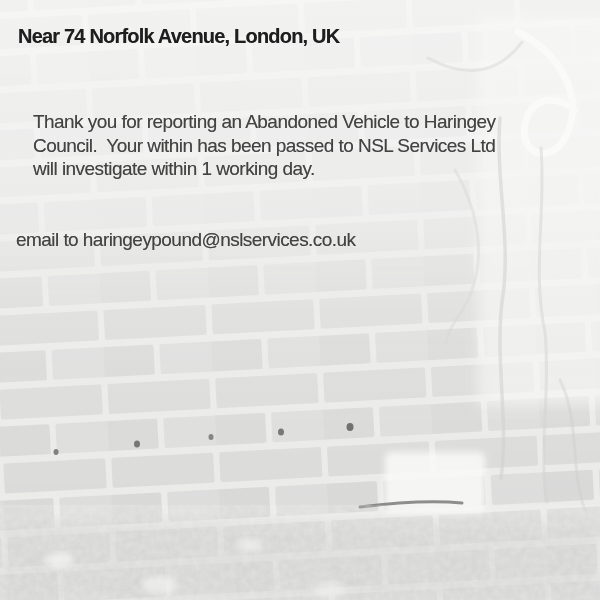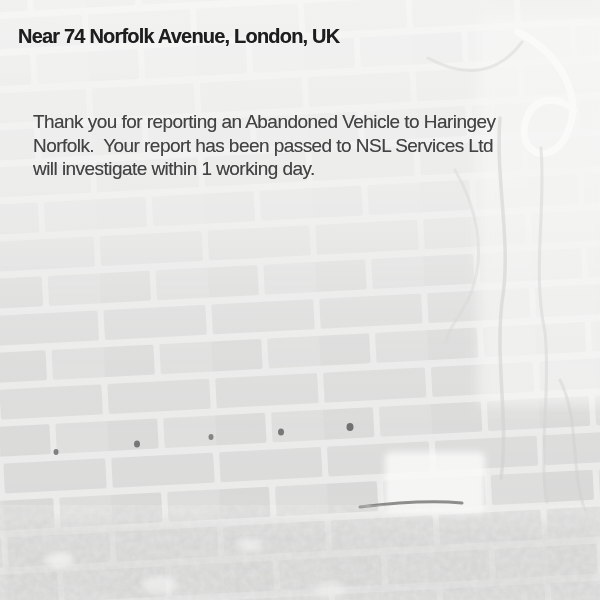--- a/index.html
+++ b/index.html
@@ -142,21 +142,22 @@
       <ellipse cx="330" cy="590" rx="16" ry="8" opacity="0.5" filter="url(#soft3)"></ellipse>
     </g>
   </svg>
 
   <div class="overlay-text">
 
     <h1 class="report-title">Near 74 Norfolk Avenue, London, UK</h1>
 
     <div class="para para-body">
       <div class="text-line">Thank you for reporting an Abandoned Vehicle to Haringey</div>
-      <div class="text-line">Norfolk.  Your report has been passed to NSL Services Ltd</div>
+      <div class="text-line">Council.  Your within has been passed to NSL Services Ltd</div>
       <div class="text-line">will investigate within 1 working day.</div>
     </div>
 
     <div class="para para-contact">
+      <div class="text-line">email to haringeypound@nslservices.co.uk</div>
     </div>
 
   </div>
 </div>
 
 </body></html>

